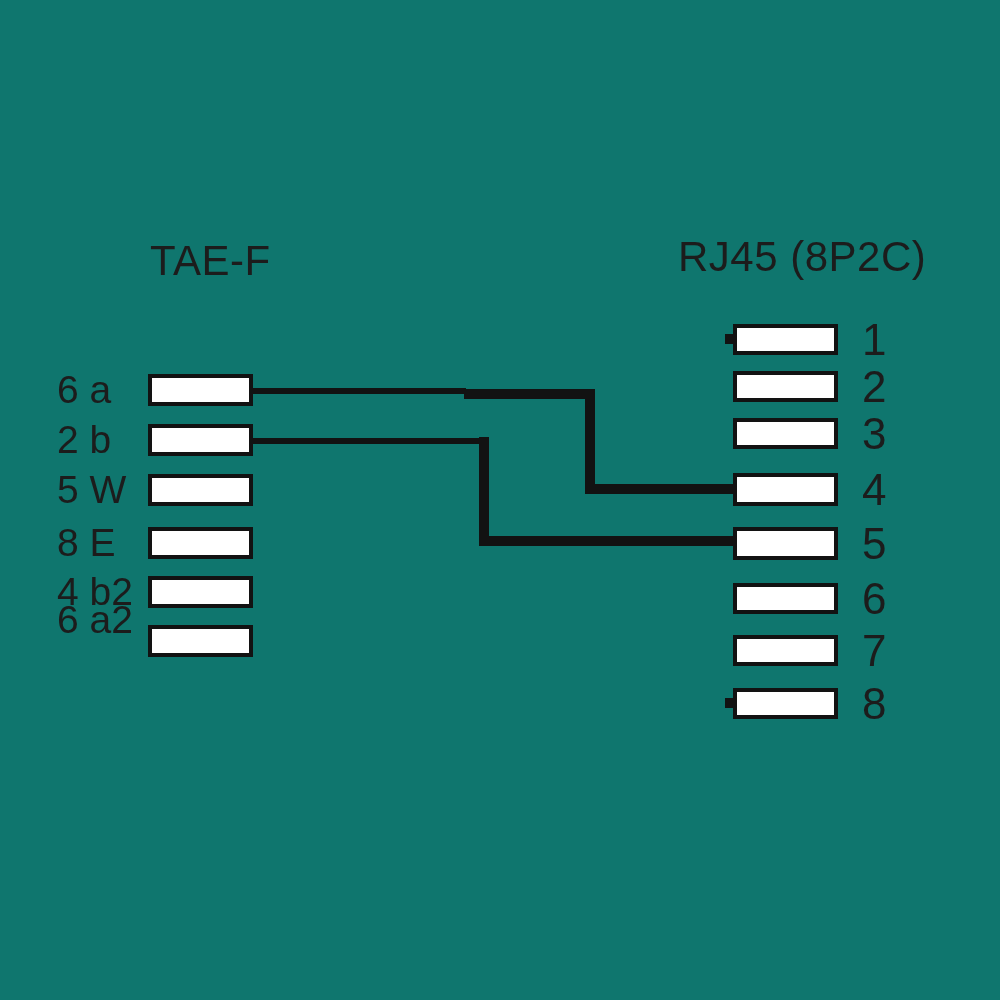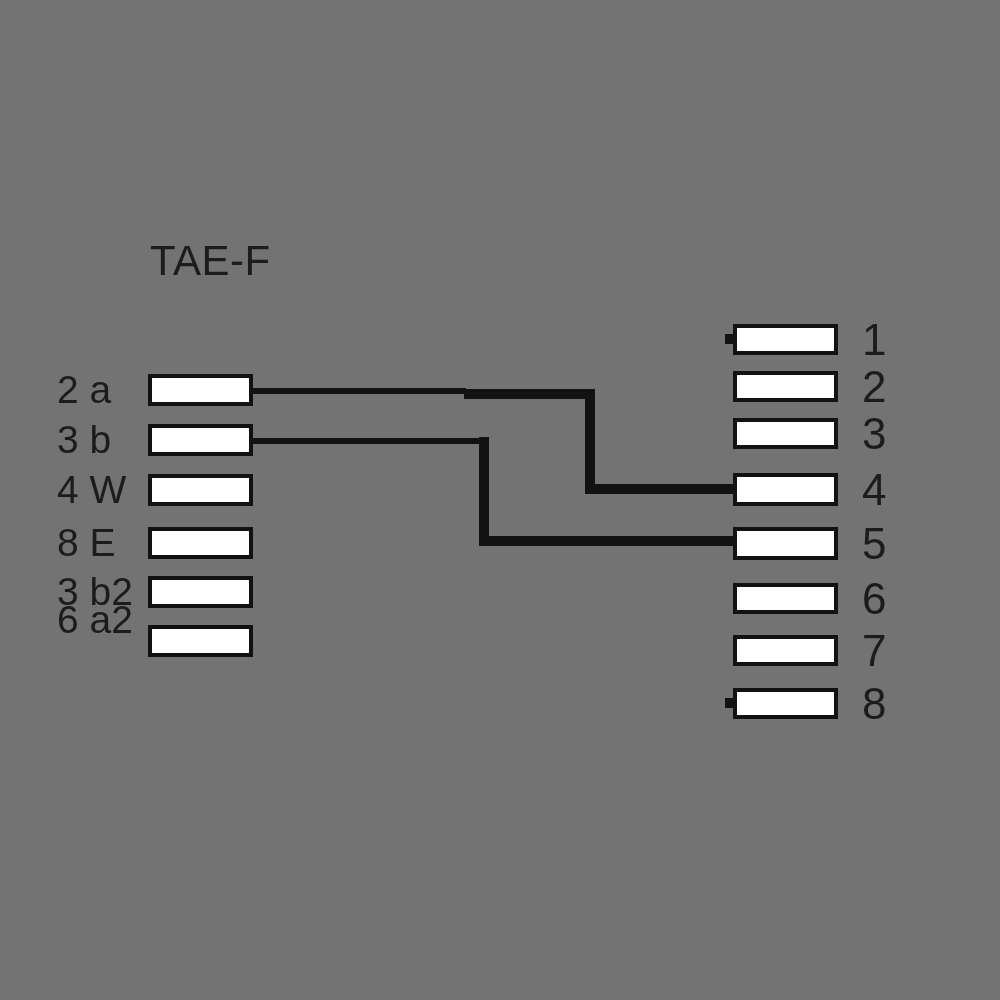--- a/index.html
+++ b/index.html
@@ -5,21 +5,21 @@
   html, body {
     margin: 0;
     padding: 0;
     background: #ffffff;
     font-family: "Liberation Sans", sans-serif;
   }
   #stage {
     position: relative;
     width: 1000px;
     height: 1000px;
-    background: #737373;
+    background: #0f766e;
     overflow: hidden;
   }
   .title {
     position: absolute;
     font-size: 42px;
     line-height: 1;
     color: #1c1c1c;
     white-space: nowrap;
     letter-spacing: 0.5px;
   }
@@ -78,34 +78,35 @@
       <path d="M253 391 H466" stroke-width="6"></path>
       <path d="M464 394 L590 394 L590 489 L733 489" stroke-width="10"></path>
     </g>
     <g stroke="#121212" fill="none" stroke-linejoin="miter" stroke-linecap="butt">
       <path d="M253 441 H483" stroke-width="6"></path>
       <path d="M484 437 L484 541 L733 541" stroke-width="10"></path>
     </g>
   </svg>
 
   <div class="title" id="title-left">TAE-F</div>
+  <div class="title" id="title-right">RJ45 (8P2C)</div>
 
-  <div class="llabel" style="top:374px">2 a</div>
+  <div class="llabel" style="top:374px">6 a</div>
   <div class="lbox" style="top:374px"></div>
 
-  <div class="llabel" style="top:424px">3 b</div>
+  <div class="llabel" style="top:424px">2 b</div>
   <div class="lbox" style="top:424px"></div>
 
-  <div class="llabel" style="top:474px">4 W</div>
+  <div class="llabel" style="top:474px">5 W</div>
   <div class="lbox" style="top:474px"></div>
 
   <div class="llabel" style="top:527px">8 E</div>
   <div class="lbox" style="top:527px"></div>
 
-  <div class="llabel" style="top:576px">3 b2</div>
+  <div class="llabel" style="top:576px">4 b2</div>
   <div class="lbox" style="top:576px"></div>
 
   <div class="llabel" style="top:604px">6 a2</div>
   <div class="lbox" style="top:625px"></div>
 
   <div class="nub" style="top:334px"></div>
   <div class="rbox" style="top:324px"></div>
   <div class="rnum" style="top:324px">1</div>
 
   <div class="rbox" style="top:371px"></div>

